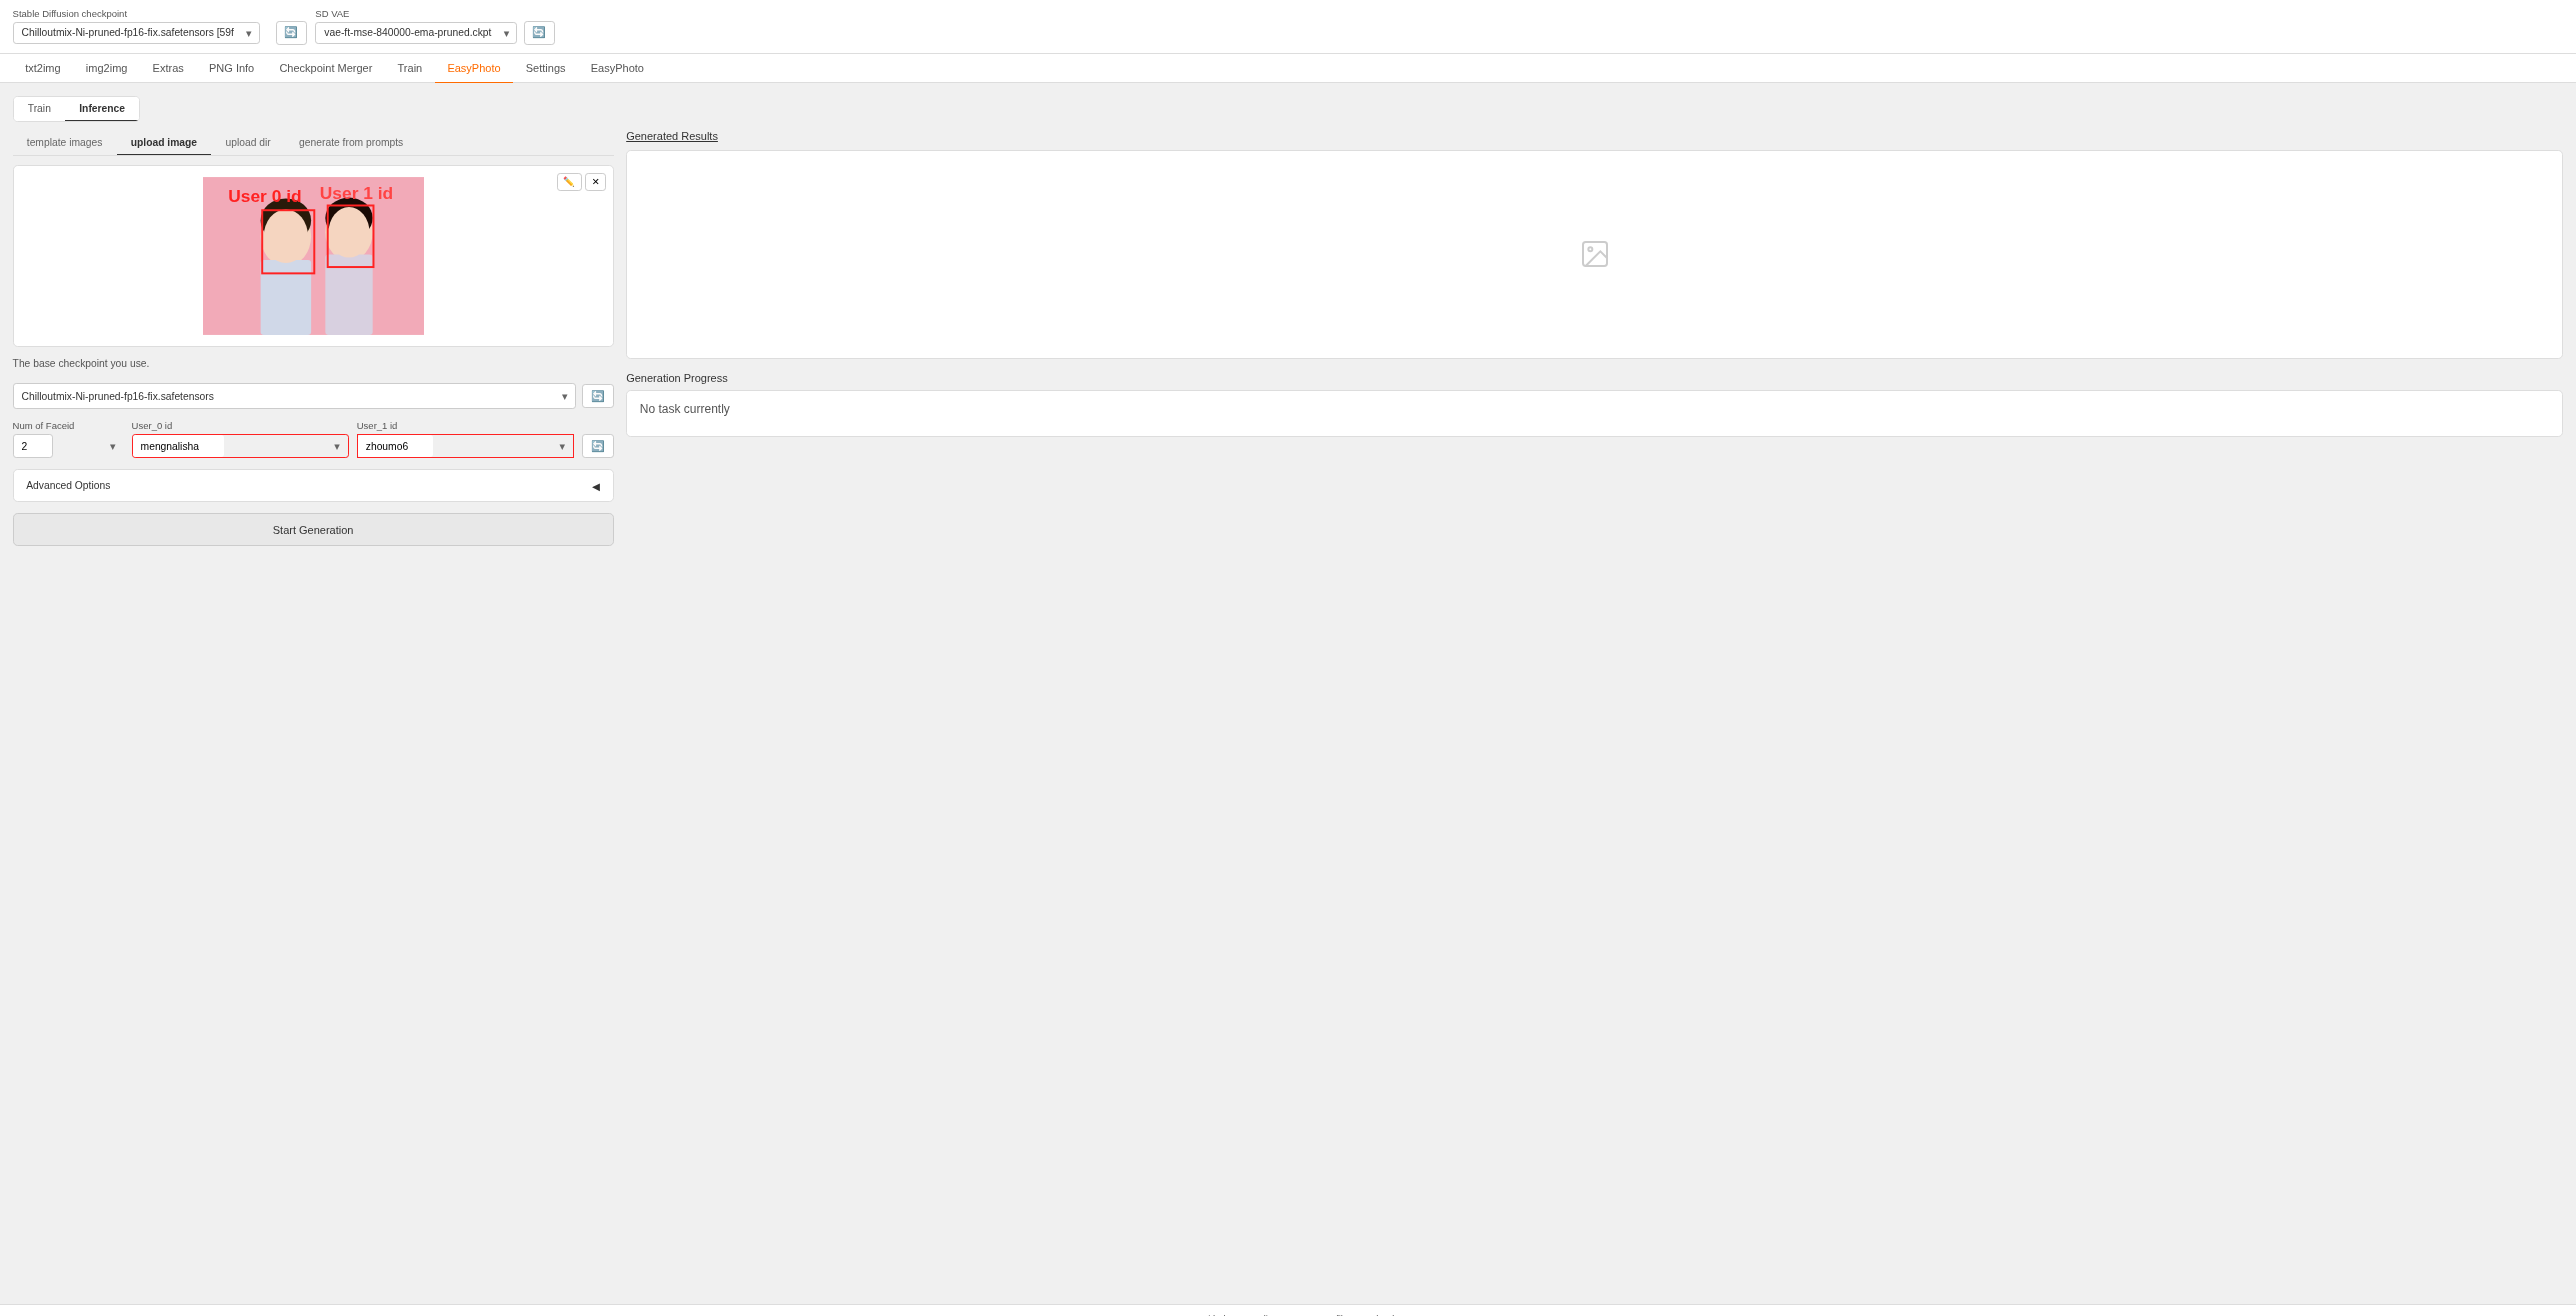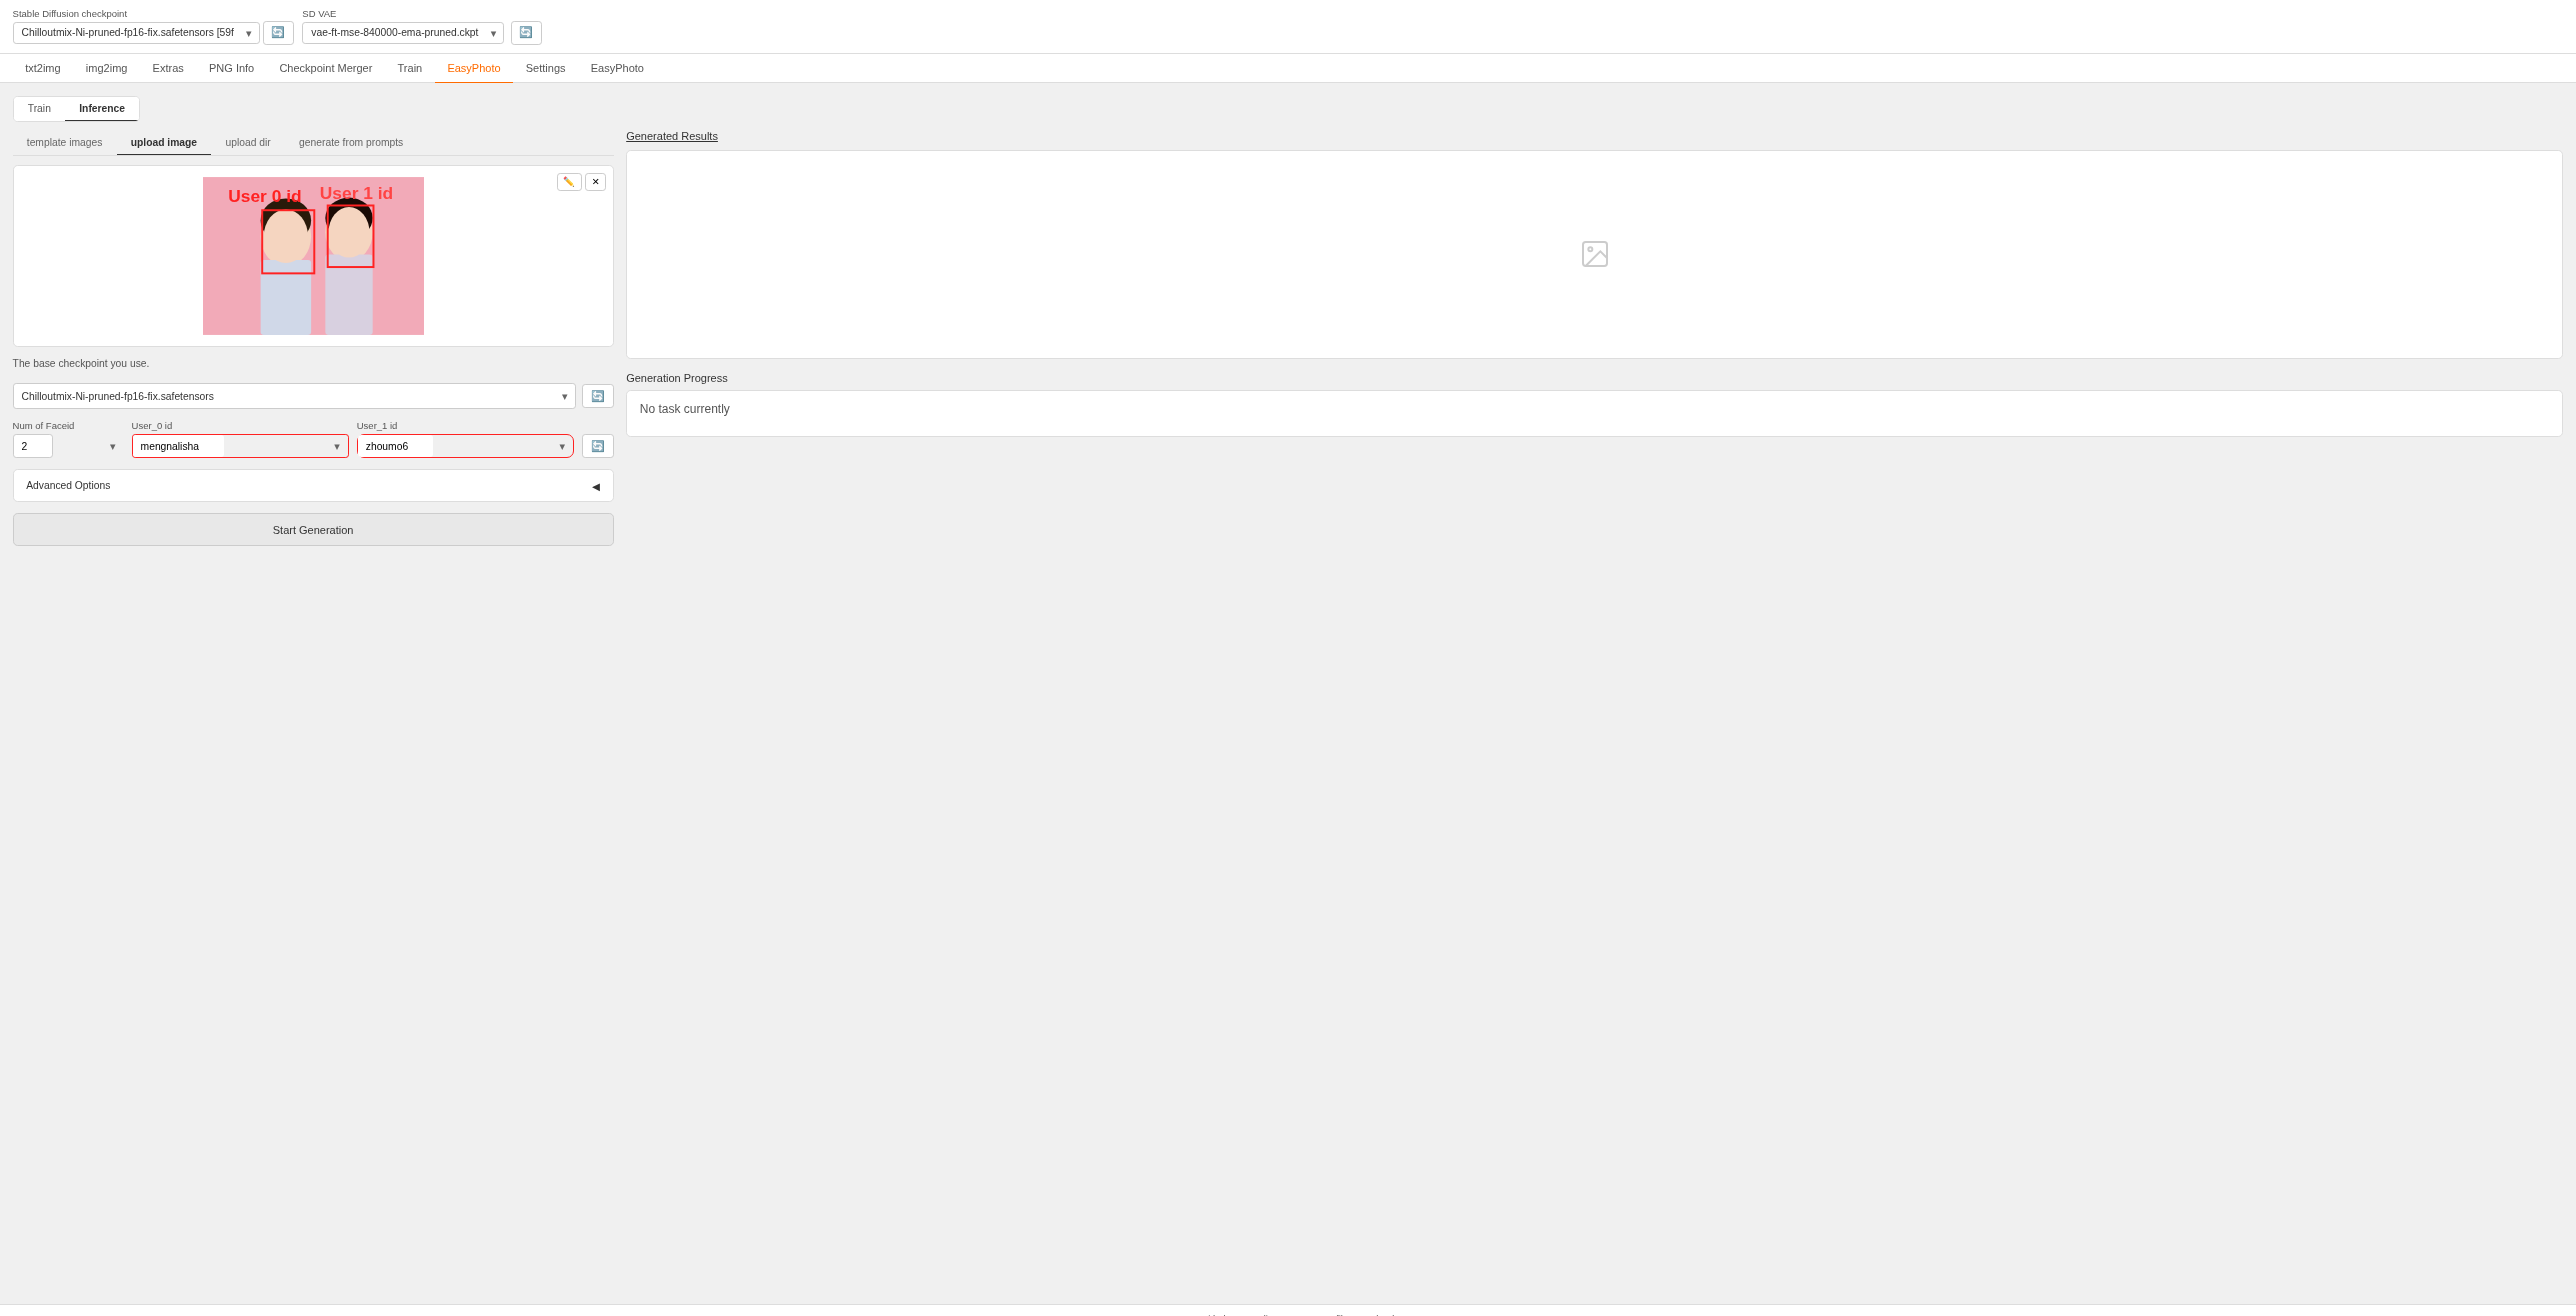--- a/index.html
+++ b/index.html
@@ -119,21 +119,21 @@
     .footer-link { color: #555; cursor: pointer; text-decoration: none; }
     .footer-dot { color: #999; }
   </style>
 </head>
 <body>
 
 <div class="top-bar">
   <div class="top-bar-group">
     <div class="top-bar-group-inner">
       <div class="top-bar-label">Stable Diffusion checkpoint</div>
-      <div style="display:flex;gap:3px;align-items:center;">
+      <div style="display:flex;gap:16px;align-items:center;">
         <div class="dropdown-wrapper">
           <select class="dropdown-select"><option>Chilloutmix-Ni-pruned-fp16-fix.safetensors [59f</option></select>
         </div>
         <button class="refresh-btn">🔄</button>
       </div>
     </div>
   </div>
   <div class="top-bar-group">
     <div class="top-bar-group-inner">
       <div class="top-bar-label">SD VAE</div>
@@ -241,21 +241,21 @@
           </div>
         </div>
         <div class="faceid-col faceid-col-user">
           <label>User_0 id</label>
           <div class="faceid-select-wrapper" style="border: 1.6px solid #ff2222; border-radius: 3.2px;">
             <select class="faceid-select" style="border:none;"><option>mengnalisha</option></select>
           </div>
         </div>
         <div class="faceid-col faceid-col-user">
           <label>User_1 id</label>
-          <div class="faceid-select-wrapper" style="border: 1.6px solid #ff2222; border-radius: 7px;">
+          <div class="faceid-select-wrapper" style="border: 1.6px solid #ff2222; border-radius: 0;">
             <select class="faceid-select" style="border:none;"><option>zhoumo6</option></select>
           </div>
         </div>
         <button class="refresh-btn">🔄</button>
       </div>
 
       
       <div class="advanced-options">
         <span>Advanced Options</span>
         <span class="triangle-icon">◀</span>

